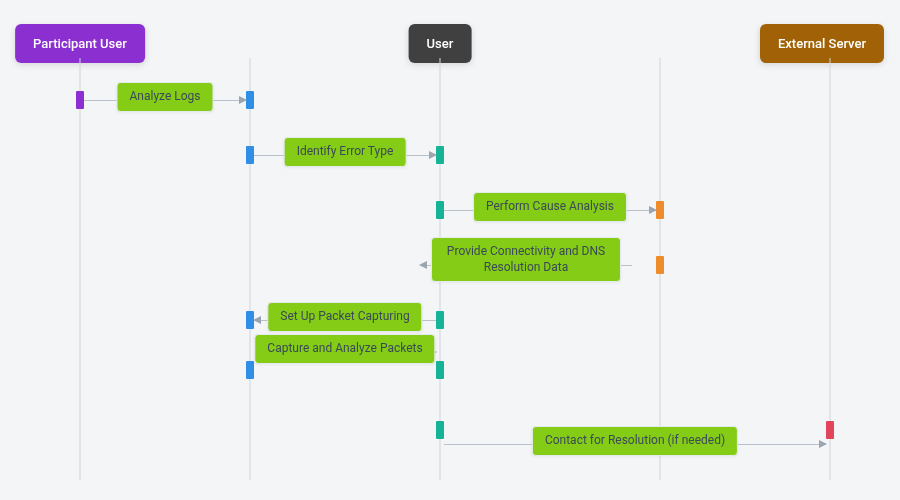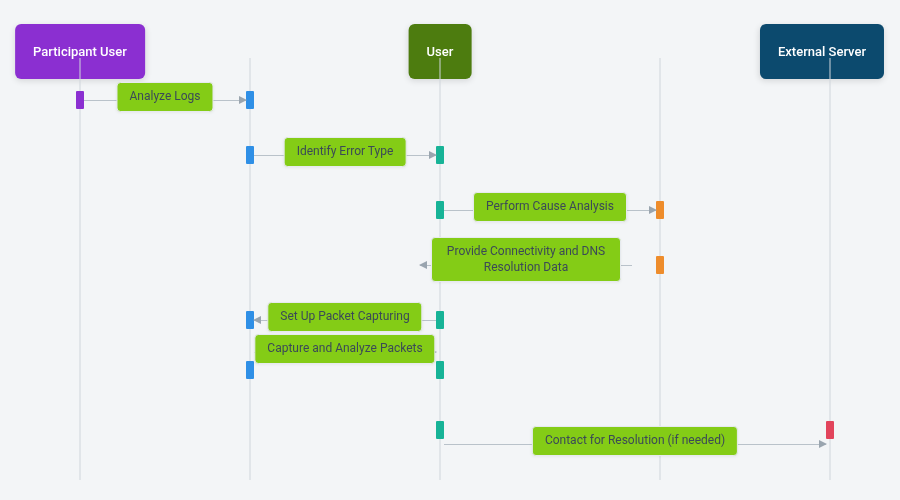--- a/index.html
+++ b/index.html
@@ -12,21 +12,21 @@
     overflow: hidden;
   }
   .canvas {
     position: absolute;
     inset: 0;
   }
   .participant-header {
     position: absolute;
     top: 24px;
     transform: translateX(-50%);
-    padding: 20px 18px;
+    padding: 12px 18px;
     border-radius: 6px;
     color: #fff;
     font-size: 13px;
     font-weight: 500;
     white-space: nowrap;
     box-shadow: 0 2px 6px rgba(0,0,0,0.12);
   }
   .lifeline {
     position: absolute;
     top: 58px;
@@ -96,28 +96,28 @@
 
 <div class="canvas">
 
   <div class="participant-header" style="left:80px;background:#8b2fd1">
     <span>Participant User</span>
   </div>
   <div class="lifeline" style="left:80px"></div>
 
   <div class="lifeline" style="left:250px"></div>
 
-  <div class="participant-header" style="left:440px;background:#4d7c0f">
+  <div class="participant-header" style="left:440px;background:#404040">
     <span>User</span>
   </div>
   <div class="lifeline" style="left:440px"></div>
 
   <div class="lifeline" style="left:660px"></div>
 
-  <div class="participant-header" style="left:822px;background:#0c4a6e">
+  <div class="participant-header" style="left:822px;background:#a16207">
     <span>External Server</span>
   </div>
   <div class="lifeline" style="left:830px"></div>
 
   <div class="activation" style="left:80px;top:91px;background:#8b2fd1"></div>
   <div class="activation" style="left:250px;top:91px;background:#2f8fe6"></div>
   <div class="msg dir-right" style="left:84px;width:162px;top:100px">
     <div class="line"></div>
     <div class="arrowhead"></div>
     <div class="label">Analyze Logs</div>

